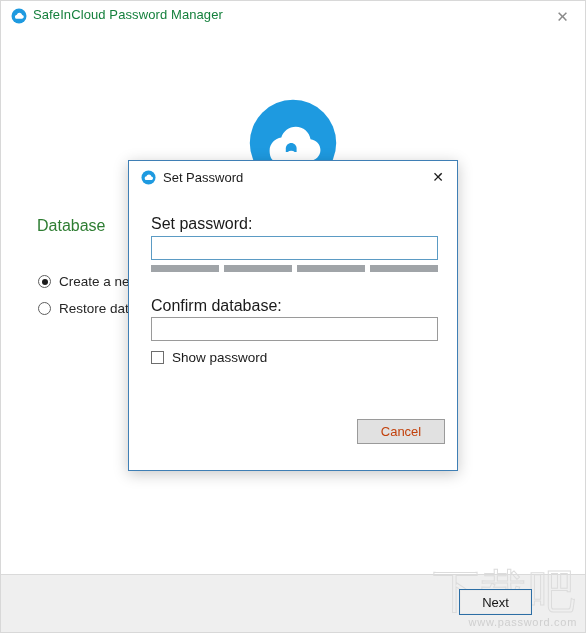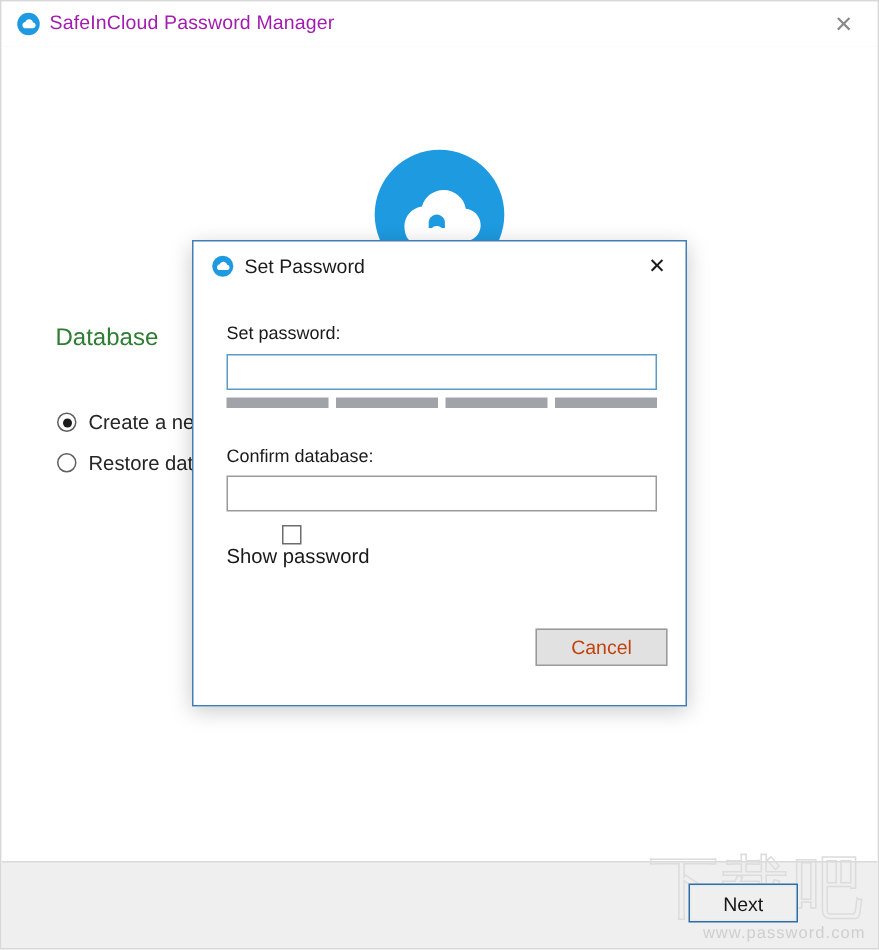--- a/index.html
+++ b/index.html
@@ -38,21 +38,21 @@
   }
   #app-icon {
     position: absolute;
     left: 10px; top: 7px;
     width: 16px; height: 16px;
   }
   #app-title {
     position: absolute;
     left: 32px; top: 6px;
     font-size: 13px;
-    color: #a21caf;
+    color: #15803d;
     letter-spacing: .1px;
     white-space: nowrap;
   }
   #window-close {
     position: absolute;
     right: 0px; top: 0px;
     width: 45px; height: 30px;
     display: flex; align-items: center; justify-content: center;
     color: #8a8a8a;
     font-size: 15px;
@@ -208,21 +208,21 @@
     display: flex; align-items: center; justify-content: center;
     color: #1b1b1b;
     font-size: 14px;
     line-height: 1;
     cursor: default;
   }
 
   .field-label {
     position: absolute;
     left: 22px;
-    font-size: 12px;
+    font-size: 16px;
     color: #1a1a1a;
     white-space: nowrap;
   }
   #label-set-password { top: 54px; }
   #label-confirm-password { top: 136px; }
 
   .text-input {
     position: absolute;
     left: 22px;
     width: 287px;
@@ -259,21 +259,20 @@
     background: #a0a4a8;
   }
 
   #show-password-row {
     position: absolute;
     left: 22px;
     top: 189px;
     display: flex;
     align-items: center;
     white-space: nowrap;
-    flex-direction: column;
   }
   #show-password-box {
     width: 13px; height: 13px;
     border: 1px solid #6d6d6d;
     background: #ffffff;
     box-sizing: border-box;
     flex: none;
     margin-right: 8px;
   }
   #show-password-label {

